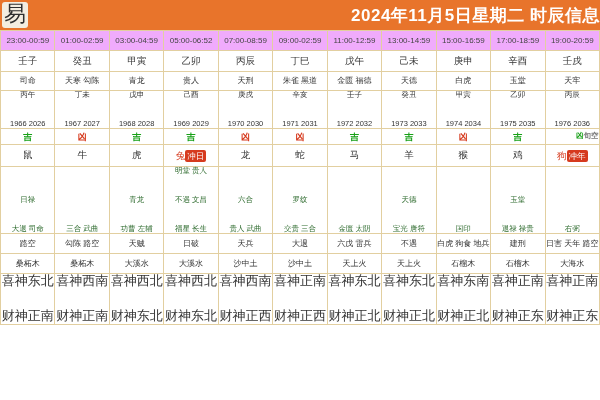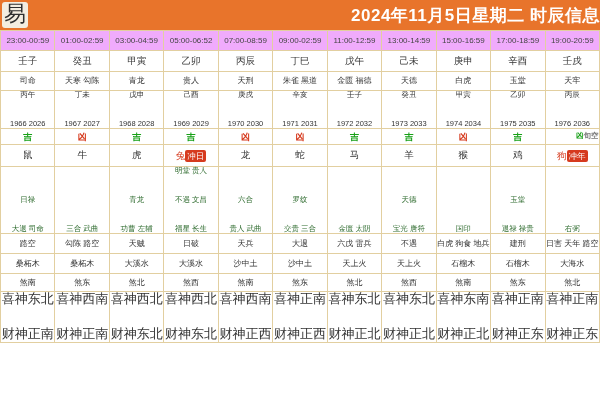--- a/index.html
+++ b/index.html
@@ -355,33 +355,20 @@
           <td>大溪水</td>
           <td>大溪水</td>
           <td>沙中土</td>
           <td>沙中土</td>
           <td>天上火</td>
           <td>天上火</td>
           <td>石榴木</td>
           <td>石榴木</td>
           <td>大海水</td>
         </tr>
-        <tr class="row-sha">
-          <td>煞南</td>
-          <td>煞东</td>
-          <td>煞北</td>
-          <td>煞西</td>
-          <td>煞南</td>
-          <td>煞东</td>
-          <td>煞北</td>
-          <td>煞西</td>
-          <td>煞南</td>
-          <td>煞东</td>
-          <td>煞北</td>
-        </tr>
         <tr class="row-cai">
           <td>
             <div class="cell2">
               <span>喜神东北</span>
               <span>财神正南</span>
             </div>
           </td>
           <td>
             <div class="cell2">
               <span>喜神西南</span>

